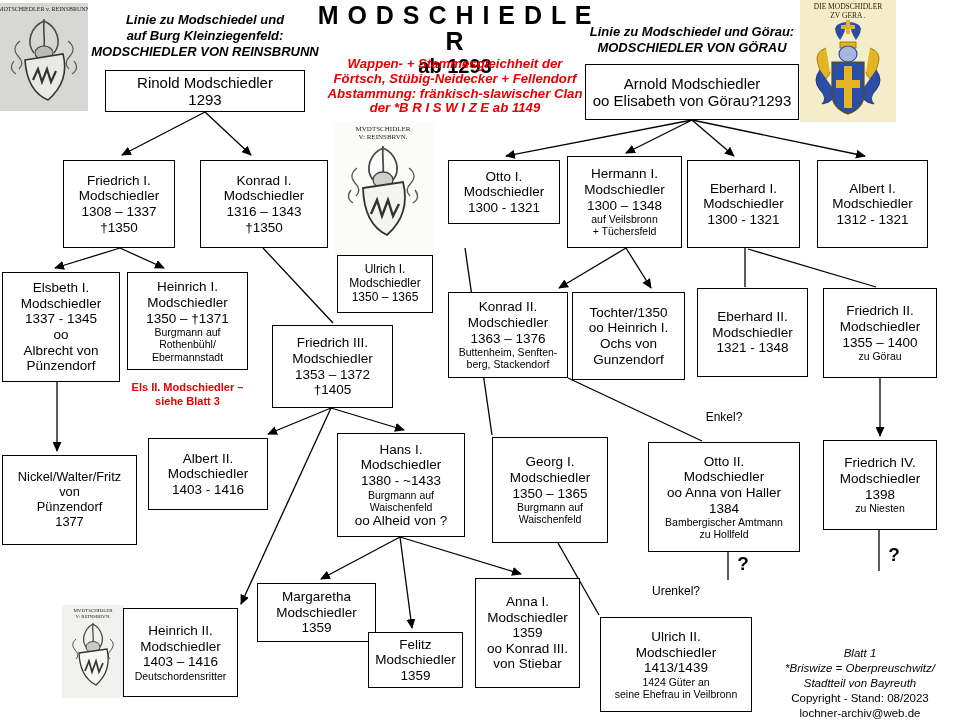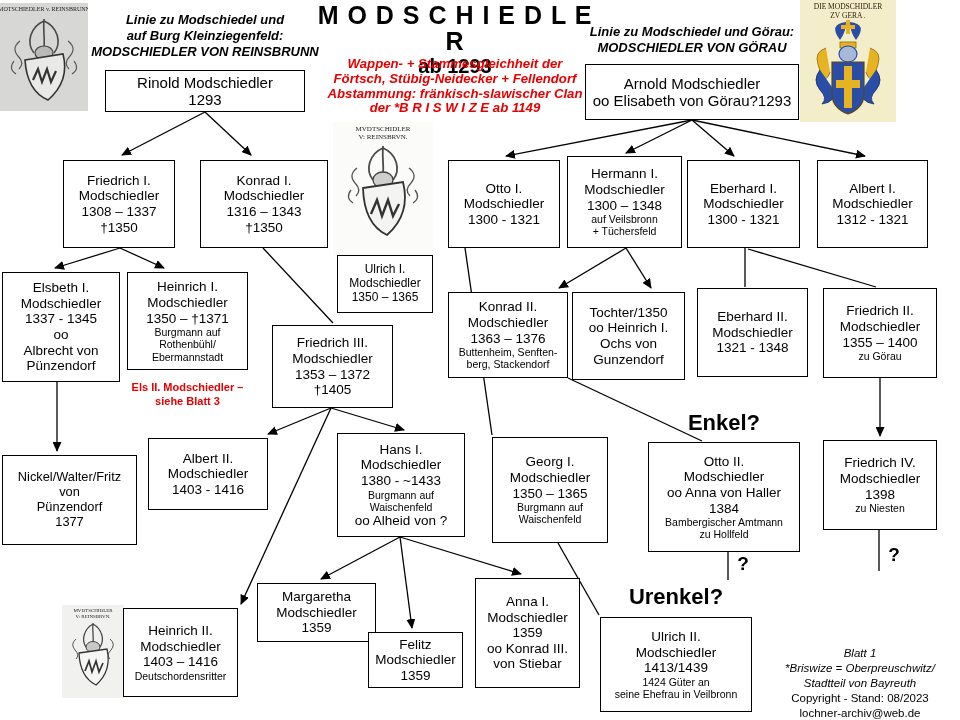--- a/index.html
+++ b/index.html
@@ -10,21 +10,21 @@
         box-sizing:border-box;display:flex;flex-direction:column;justify-content:center;
         align-items:center;text-align:center;font-size:13.5px;line-height:1.16}
   .node .sm{font-size:10.5px;line-height:1.15}
   .f15{font-size:15px}.f12{font-size:12px}.f13{font-size:12.8px}
   .lbl{position:absolute;z-index:3;text-align:center}
   .hdr{font-weight:bold;font-style:italic;font-size:13px;line-height:1.22}
   .title1{font-weight:bold;font-size:25px;letter-spacing:1px;line-height:1.05}
   .title2{font-weight:bold;font-size:20px;line-height:1.15}
   .rednote{font-weight:bold;font-style:italic;font-size:13.2px;line-height:1.12;color:#e60000}
   .elsnote{font-weight:bold;font-size:11px;line-height:1.25;color:#e60000;z-index:3}
-  .bigq{font-weight:bold;font-size:22px}
+  .bigq{font-weight:normal;font-size:12px}
   .qmark{font-weight:bold;font-size:19px}
   .footer{font-weight:normal;font-size:11.5px;line-height:1.3}
   .footer .it{font-style:italic}
   .it{font-style:italic}
   .arms{position:absolute;z-index:2;line-height:0}
 </style>
 </head>
 <body>
 
 <svg class="wires" width="960" height="720" viewBox="0 0 960 720">
@@ -156,21 +156,21 @@
     <div class="ln">Modschiedler</div>
     <div class="ln">1308 – 1337</div>
     <div class="ln">†1350</div>
   </div>
 <div class="node" style="left:200px;top:160px;width:128px;height:88px">
     <div class="ln">Konrad I.</div>
     <div class="ln">Modschiedler</div>
     <div class="ln">1316 – 1343</div>
     <div class="ln">†1350</div>
   </div>
-<div class="node" style="left:448px;top:160px;width:112px;height:88px">
+<div class="node" style="left:448px;top:160px;width:112px;height:64px">
     <div class="ln">Otto I.</div>
     <div class="ln">Modschiedler</div>
     <div class="ln">1300 - 1321</div>
   </div>
 <div class="node" style="left:567px;top:156px;width:115px;height:92px">
     <div class="ln">Hermann I.</div>
     <div class="ln">Modschiedler</div>
     <div class="ln">1300 – 1348</div>
     <div class="ln sm">auf Veilsbronn</div>
     <div class="ln sm">+ Tüchersfeld</div>

